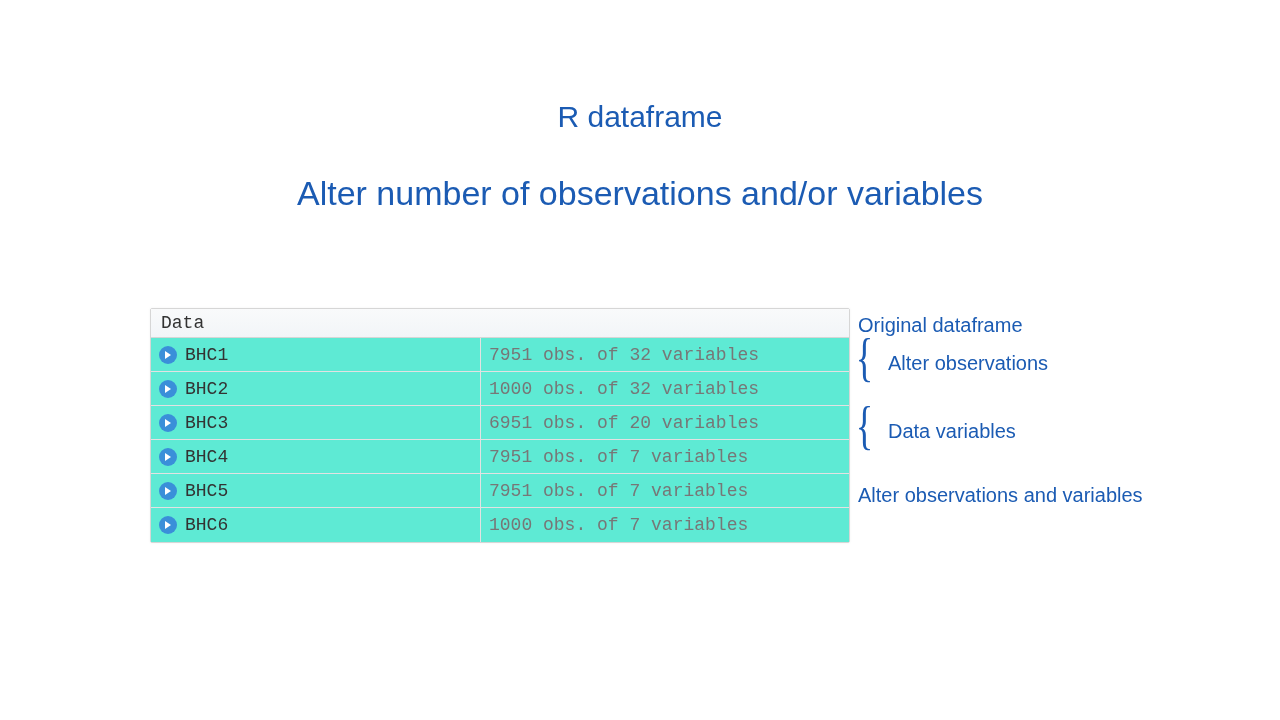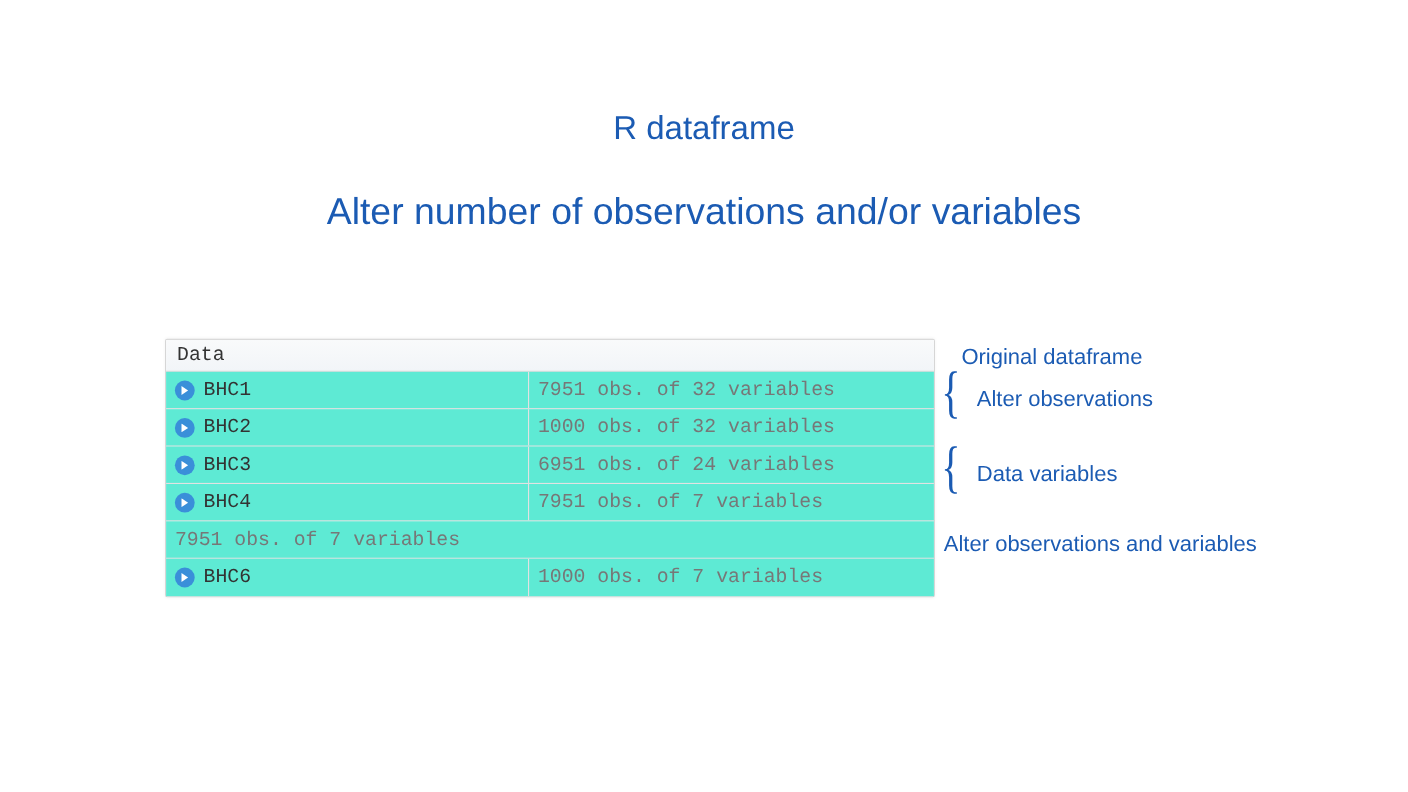--- a/index.html
+++ b/index.html
@@ -97,21 +97,21 @@
       white-space: nowrap;
     }
     .brace {
       position: absolute;
       font-size: 52px;
       color: #1b5bb3;
       line-height: 1;
       font-family: Georgia, 'Times New Roman', serif;
       transform: scaleX(0.7);
     }
-    .ann-1 { top: 6px; left: 16px; }
+    .ann-1 { top: 6px; left: 0; }
     .brace-1 { top: 24px; left: -6px; }
     .ann-2 { top: 44px; left: 30px; }
     .brace-2 { top: 92px; left: -6px; }
     .ann-3 { top: 112px; left: 30px; }
     .ann-4 { top: 176px; left: 0; }
   </style>
 </head>
 <body>
 
 <h1 class="title">R dataframe</h1>
@@ -147,36 +147,44 @@
 
     <div class="row">
       <div class="cell-name">
         <span class="expand-icon">
           <svg width="8" height="8" viewBox="0 0 8 8">
               <polygon points="1,0 7,4 1,8" fill="#ffffff"></polygon>
             </svg>
         </span>
         <span>BHC3</span>
       </div>
-      <div class="cell-desc">6951 obs. of 24 variables</div>
+      <div class="cell-desc">6951 obs. of 20 variables</div>
     </div>
 
     <div class="row">
       <div class="cell-name">
         <span class="expand-icon">
           <svg width="8" height="8" viewBox="0 0 8 8">
               <polygon points="1,0 7,4 1,8" fill="#ffffff"></polygon>
             </svg>
         </span>
         <span>BHC4</span>
       </div>
       <div class="cell-desc">7951 obs. of 7 variables</div>
     </div>
 
     <div class="row">
+      <div class="cell-name">
+        <span class="expand-icon">
+          <svg width="8" height="8" viewBox="0 0 8 8">
+              <polygon points="1,0 7,4 1,8" fill="#ffffff"></polygon>
+            </svg>
+        </span>
+        <span>BHC5</span>
+      </div>
       <div class="cell-desc">7951 obs. of 7 variables</div>
     </div>
 
     <div class="row">
       <div class="cell-name">
         <span class="expand-icon">
           <svg width="8" height="8" viewBox="0 0 8 8">
               <polygon points="1,0 7,4 1,8" fill="#ffffff"></polygon>
             </svg>
         </span>

